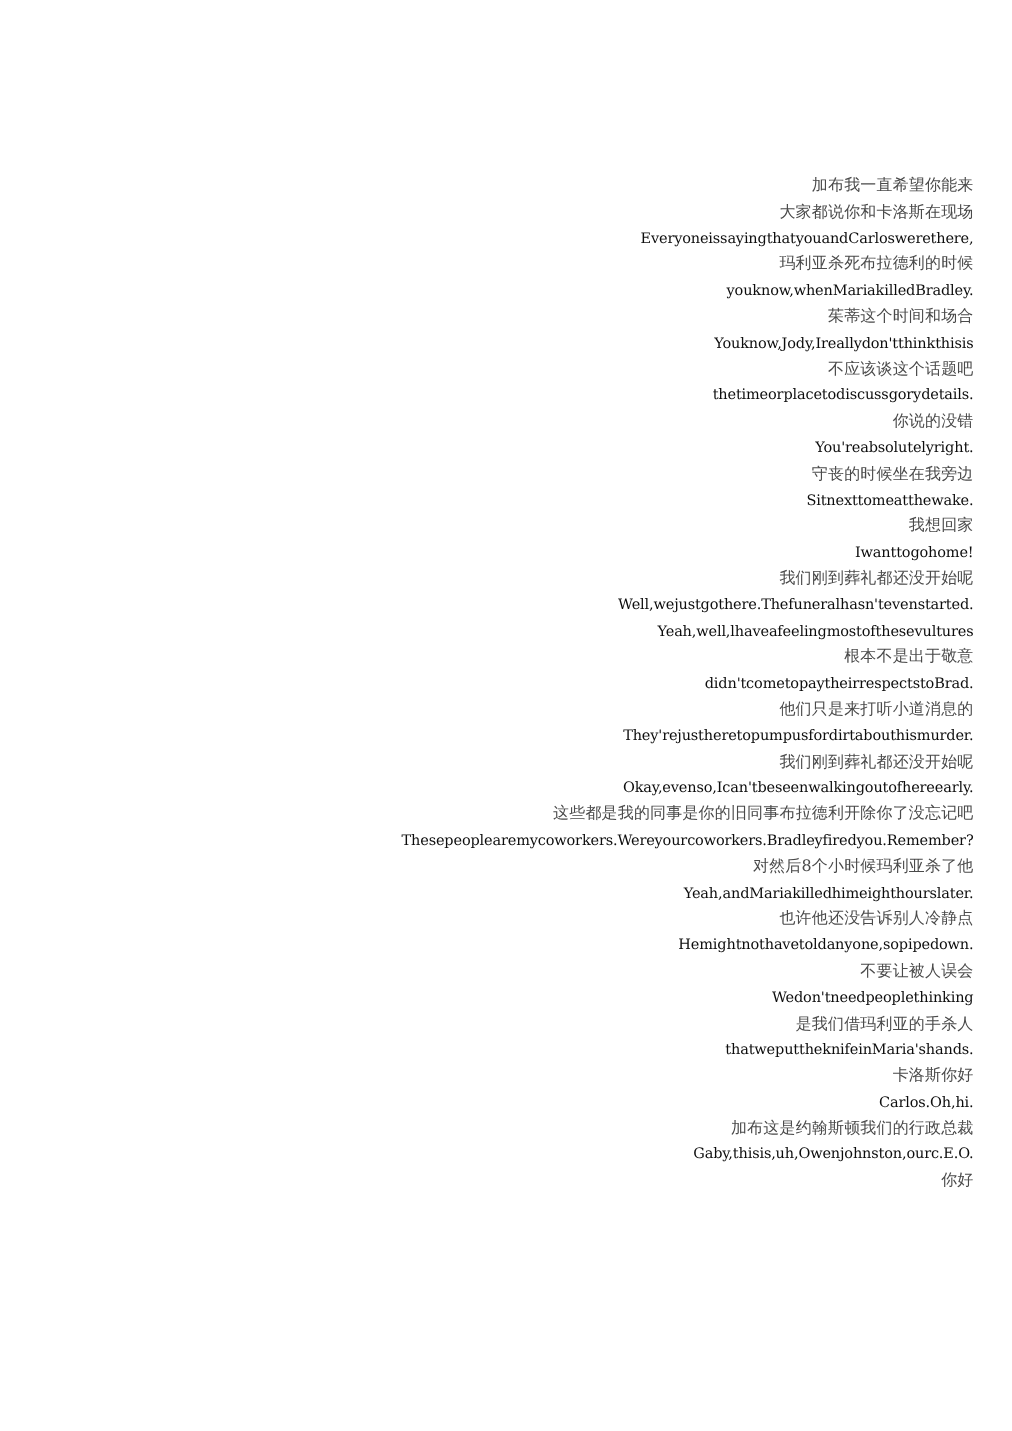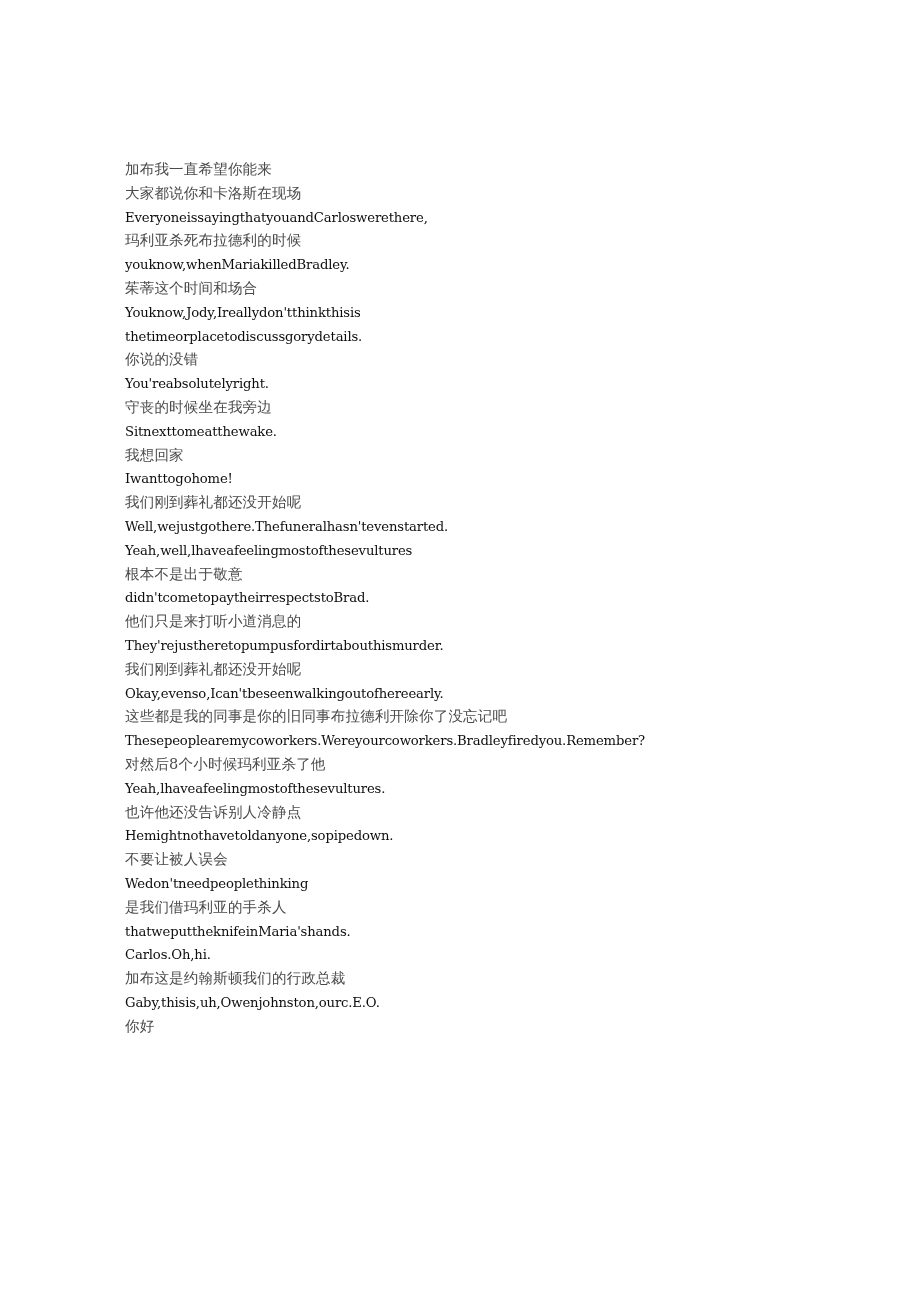--- a/index.html
+++ b/index.html
@@ -20,20 +20,21 @@
     top: 0;
     width: 920px;
     height: 1301px;
     background: #ffffff;
   }
   #subtitle-block {
     position: absolute;
     left: 125px;
     top: 158px;
     width: 760px;
+    text-align: right;
   }
   .sub-line {
     margin: 0;
     padding: 0;
     height: 23.8px;
     line-height: 23.8px;
     white-space: nowrap;
     font-size: 14px;
   }
   .sub-line.zh {
@@ -54,44 +55,46 @@
 
 <div id="document-page">
   <div id="subtitle-block">
       <p class="sub-line zh">加布我一直希望你能来</p>
       <p class="sub-line zh">大家都说你和卡洛斯在现场</p>
       <p class="sub-line en">EveryoneissayingthatyouandCarloswerethere,</p>
       <p class="sub-line zh">玛利亚杀死布拉德利的时候</p>
       <p class="sub-line en">youknow,whenMariakilledBradley.</p>
       <p class="sub-line zh">茱蒂这个时间和场合</p>
       <p class="sub-line en">Youknow,Jody,Ireallydon'tthinkthisis</p>
+      <p class="sub-line zh">不应该谈这个话题吧</p>
       <p class="sub-line en">thetimeorplacetodiscussgorydetails.</p>
       <p class="sub-line zh">你说的没错</p>
       <p class="sub-line en">You'reabsolutelyright.</p>
       <p class="sub-line zh">守丧的时候坐在我旁边</p>
       <p class="sub-line en">Sitnexttomeatthewake.</p>
       <p class="sub-line zh">我想回家</p>
       <p class="sub-line en">Iwanttogohome!</p>
       <p class="sub-line zh">我们刚到葬礼都还没开始呢</p>
       <p class="sub-line en">Well,wejustgothere.Thefuneralhasn'tevenstarted.</p>
       <p class="sub-line en">Yeah,well,lhaveafeelingmostofthesevultures</p>
       <p class="sub-line zh">根本不是出于敬意</p>
       <p class="sub-line en">didn'tcometopaytheirrespectstoBrad.</p>
       <p class="sub-line zh">他们只是来打听小道消息的</p>
       <p class="sub-line en">They'rejustheretopumpusfordirtabouthismurder.</p>
       <p class="sub-line zh">我们刚到葬礼都还没开始呢</p>
       <p class="sub-line en">Okay,evenso,Ican'tbeseenwalkingoutofhereearly.</p>
       <p class="sub-line zh">这些都是我的同事是你的旧同事布拉德利开除你了没忘记吧</p>
       <p class="sub-line en">Thesepeoplearemycoworkers.Wereyourcoworkers.Bradleyfiredyou.Remember?</p>
       <p class="sub-line zh">对然后8个小时候玛利亚杀了他</p>
-      <p class="sub-line en">Yeah,lhaveafeelingmostofthesevultures.</p>
+      <p class="sub-line en">Yeah,andMariakilledhimeighthourslater.</p>
       <p class="sub-line zh">也许他还没告诉别人冷静点</p>
       <p class="sub-line en">Hemightnothavetoldanyone,sopipedown.</p>
       <p class="sub-line zh">不要让被人误会</p>
       <p class="sub-line en">Wedon'tneedpeoplethinking</p>
       <p class="sub-line zh">是我们借玛利亚的手杀人</p>
       <p class="sub-line en">thatweputtheknifeinMaria'shands.</p>
+      <p class="sub-line zh">卡洛斯你好</p>
       <p class="sub-line en">Carlos.Oh,hi.</p>
       <p class="sub-line zh">加布这是约翰斯顿我们的行政总裁</p>
       <p class="sub-line en">Gaby,thisis,uh,Owenjohnston,ourc.E.O.</p>
       <p class="sub-line zh">你好</p>
     </div>
 </div>
 
 </body></html>

